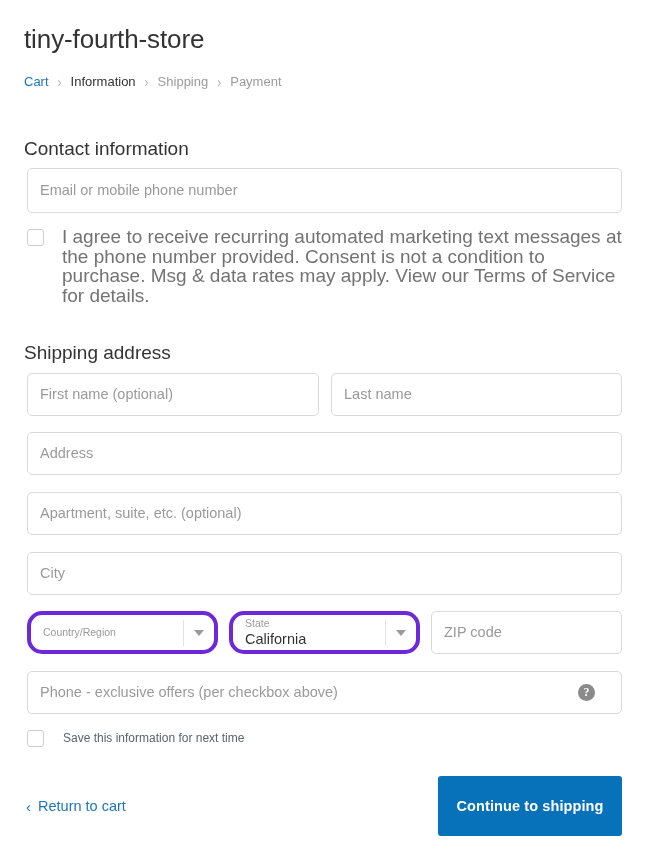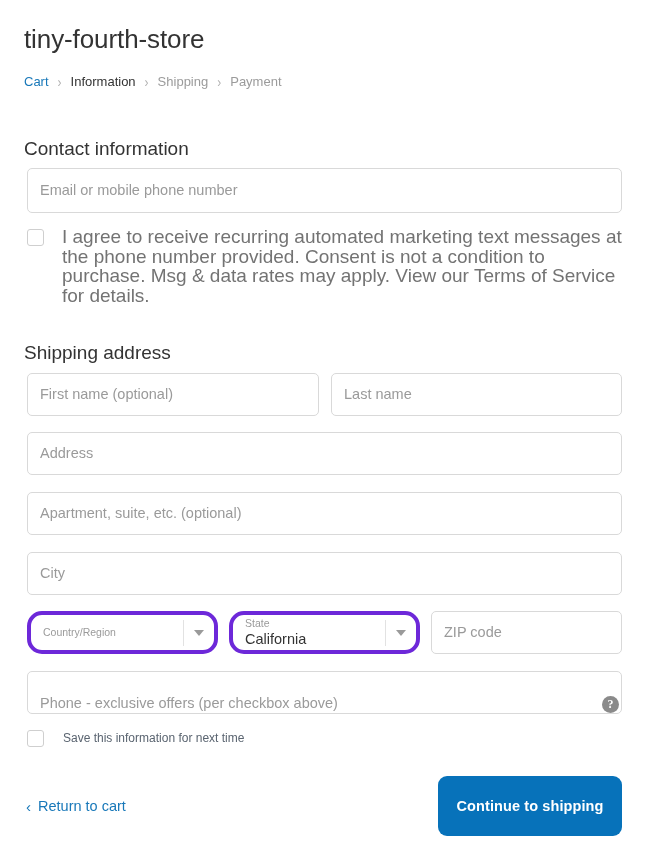--- a/index.html
+++ b/index.html
@@ -85,21 +85,21 @@
   }
 
   #email-field   { left: 27px; top: 168px; width: 595px; height: 45px; }
   #first-field   { left: 27px; top: 373px; width: 292px; height: 43px; }
   #last-field    { left: 331px; top: 373px; width: 291px; height: 43px; }
   #address-field { left: 27px; top: 432px; width: 595px; height: 43px; }
   #apt-field     { left: 27px; top: 492px; width: 595px; height: 43px; }
   #city-field    { left: 27px; top: 552px; width: 595px; height: 43px; }
   #zip-field     { left: 431px; top: 611px; width: 191px; height: 43px; }
   #phone-field   { left: 27px; top: 671px; width: 595px; height: 43px;
-                   justify-content: space-between; padding-right: 2px; align-items: flex-end; }
+                   justify-content: space-between; padding-right: 26px; }
 
   
   .select-field {
     position: absolute;
     border: 4px solid #6d28d9;
     border-radius: 15px;
     background: #ffffff;
     display: flex;
     align-items: center;
     padding: 0 0 0 12px;
@@ -217,21 +217,21 @@
   }
 
   .primary-button {
     position: absolute;
     left: 438px;
     top: 776px;
     width: 184px;
     height: 60px;
     background: #0772ba;
     border: none;
-    border-radius: 9px;
+    border-radius: 3px;
     color: #ffffff;
     font-size: 14.5px;
     font-family: "Liberation Sans", sans-serif;
     font-weight: 700;
     cursor: pointer;
     letter-spacing: 0.1px;
   }
 </style>
 </head>
 <body>

